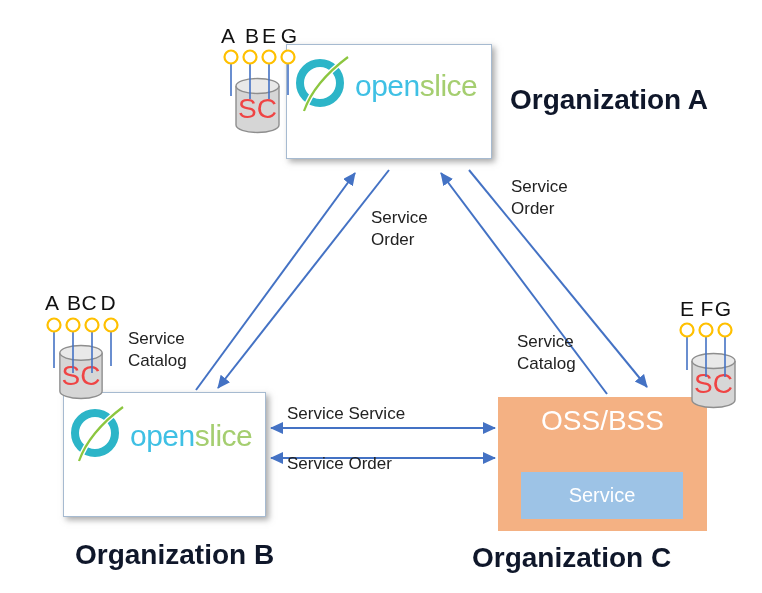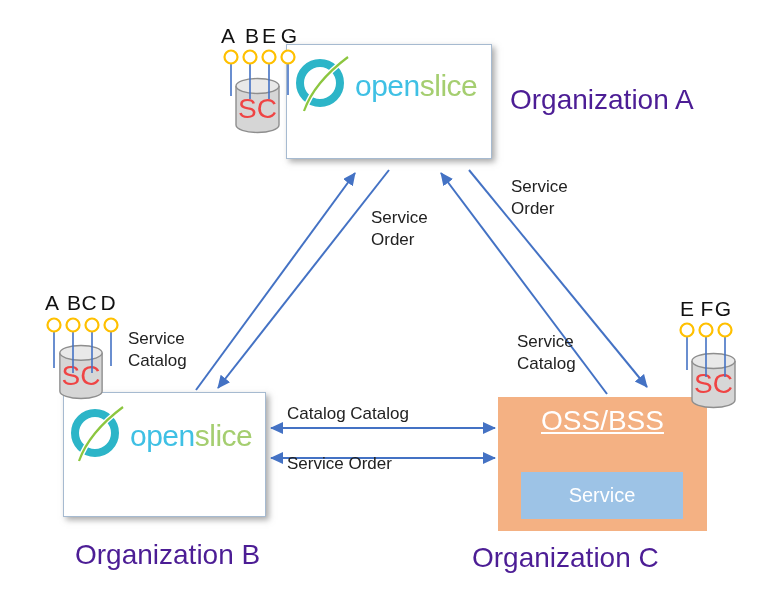--- a/index.html
+++ b/index.html
@@ -9,24 +9,24 @@
        box-shadow:3px 3px 6px rgba(100,100,100,.55);box-sizing:border-box;z-index:1;}
   .box-a{left:286px;top:44px;width:206px;height:115px;}
   .box-b{left:63px;top:392px;width:203px;height:125px;}
   .box-c{left:498px;top:397px;width:209px;height:134px;background:#F4B183;
          border:none;box-shadow:none;z-index:1;}
   .logo{position:absolute;display:flex;align-items:center;text-align:center;}
   .logo svg{overflow:visible;}
   .logo-word{font-size:30px;letter-spacing:-0.5px;margin-left:6px;white-space:nowrap;}
   .w-open{color:#3FC0E4;}
   .w-slice{color:#A5CE70;}
-  .org-label{position:absolute;font-size:28px;color:#4c1d95;white-space:nowrap;z-index:7;}
+  .org-label{position:absolute;font-size:28px;color:#0f172a;white-space:nowrap;z-index:7;font-weight:bold;}
   .flow-label{position:absolute;font-size:17px;color:#222;line-height:22px;z-index:7;white-space:nowrap;}
   .oss-title{position:absolute;left:498px;top:405px;width:209px;text-align:center;
-             font-size:28px;color:#fff;z-index:2;text-decoration:underline;}
+             font-size:28px;color:#fff;z-index:2;}
   .so-box{position:absolute;left:521px;top:472px;width:162px;height:47px;background:#9DC3E6;
           z-index:2;display:flex;flex-direction:column;align-items:center;justify-content:center;}
   .so-box div{font-size:20px;color:#fff;line-height:21px;text-align:center;}
   .cyl{position:absolute;z-index:5;}
   .cyl .sc-text{position:absolute;left:0;top:16px;width:100%;text-align:center;
                 font-size:28px;color:#ef4444;}
   .port-letter{position:absolute;width:24px;text-align:center;font-size:21px;color:#111;z-index:7;}
   #wires{position:absolute;left:0;top:0;z-index:6;}
 </style>
 </head>
@@ -163,16 +163,16 @@
     <div>Order</div>
   </div>
   <div class="flow-label" style="left:128px;top:328px;">
     <div>Service</div>
     <div>Catalog</div>
   </div>
   <div class="flow-label" style="left:517px;top:331px;">
     <div>Service</div>
     <div>Catalog</div>
   </div>
-  <div class="flow-label" style="left:287px;top:403px;">Catalog Catalog</div>
+  <div class="flow-label" style="left:287px;top:403px;">Service Service</div>
   <div class="flow-label" style="left:287px;top:437px;margin-top:16px;">Service Order</div>
 
 </div>
 
 </body></html>

